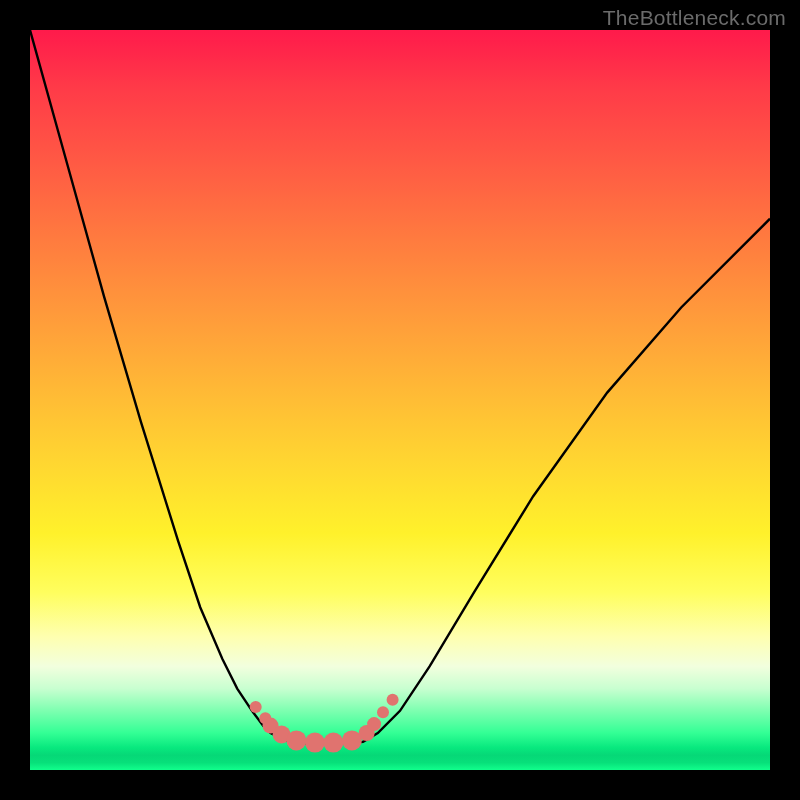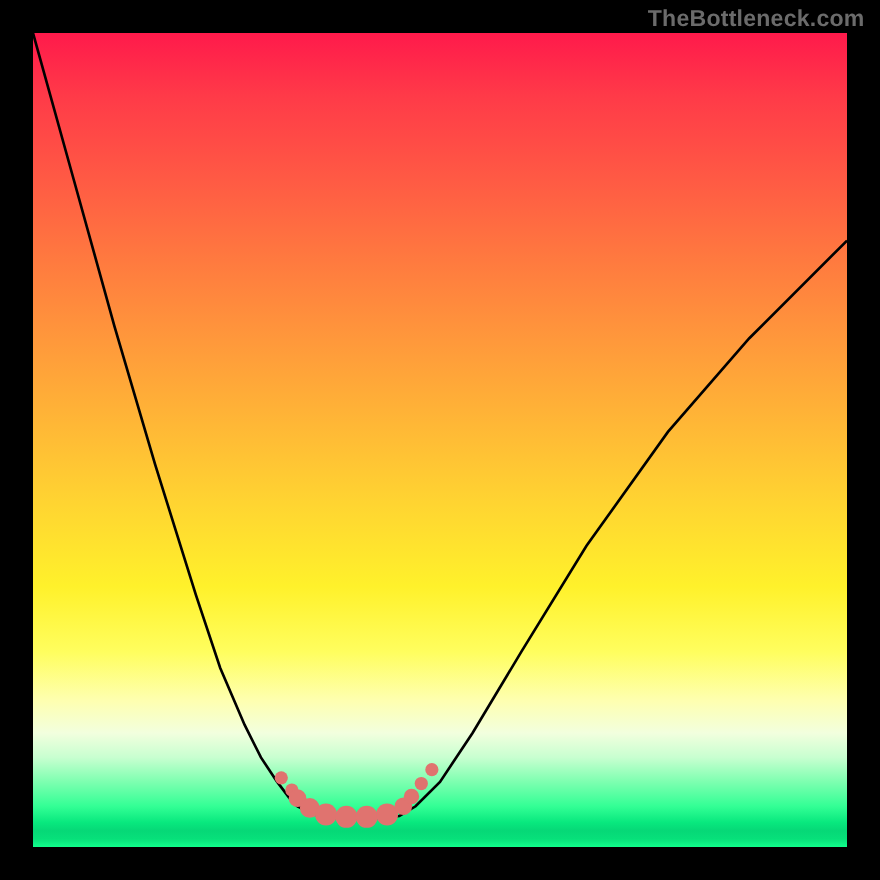--- a/index.html
+++ b/index.html
@@ -46,21 +46,21 @@
       #11ff8c 100%
     );
   }
   .watermark {
     position: absolute;
     top: 6px;
     right: 14px;
     color: #6b6b6b;
     font-size: 21px;
     letter-spacing: 0.2px;
-    font-weight: 700;
+    font-weight: 400;
   }
   svg.overlay {
     position: absolute;
     top: 0;
     left: 0;
     width: 740px;
     height: 740px;
   }
 </style>
 </head>

